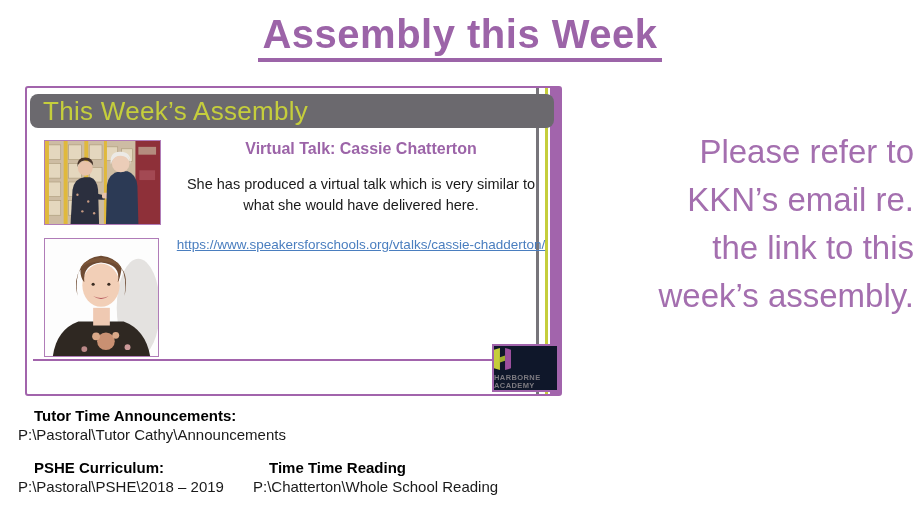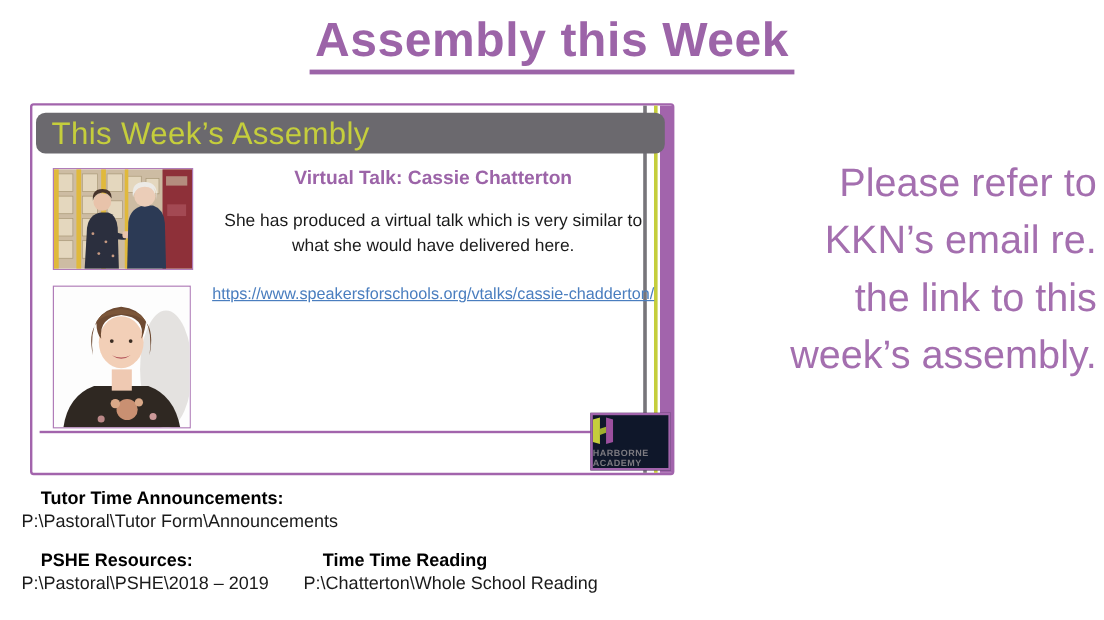--- a/index.html
+++ b/index.html
@@ -236,24 +236,24 @@
 
 </div>
 
 <div class="aside-note">Please refer to
 KKN’s email re.
 the link to this
 week’s assembly.</div>
 
 <div class="footer-block fb-tutor">
   <div class="footer-label">Tutor Time Announcements:</div>
-  <div>P:\Pastoral\Tutor Form\Announcements</div>
+  <div>P:\Pastoral\Tutor Cathy\Announcements</div>
 </div>
 
 <div class="footer-block fb-pshe">
-  <div class="footer-label">PSHE Resources:</div>
+  <div class="footer-label">PSHE Curriculum:</div>
   <div>P:\Pastoral\PSHE\2018 – 2019</div>
 </div>
 
 <div class="footer-block fb-form">
   <div class="footer-label">Time Time Reading</div>
   <div>P:\Chatterton\Whole School Reading</div>
 </div>
 
 </body></html>

